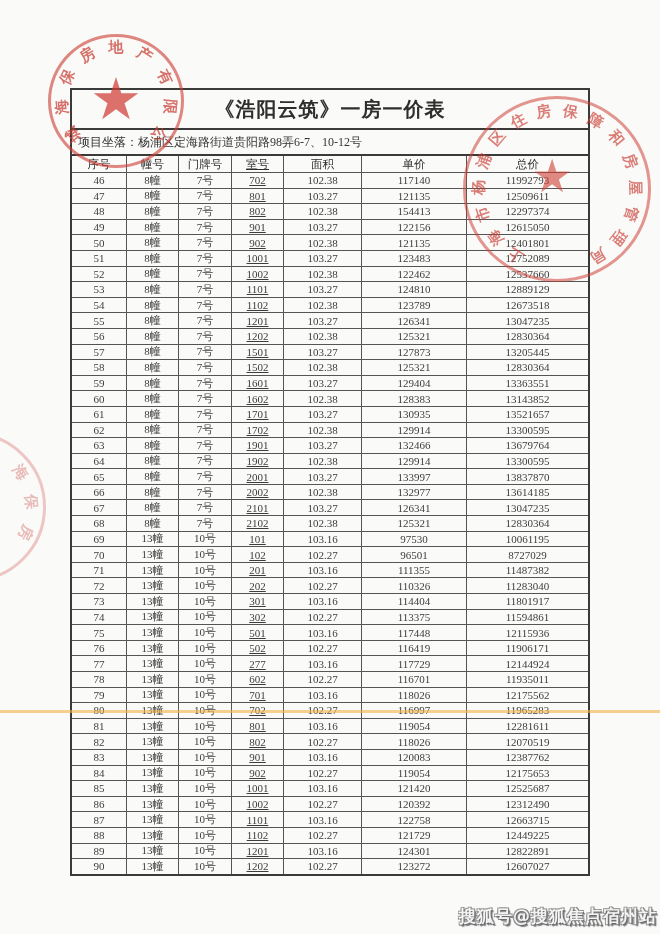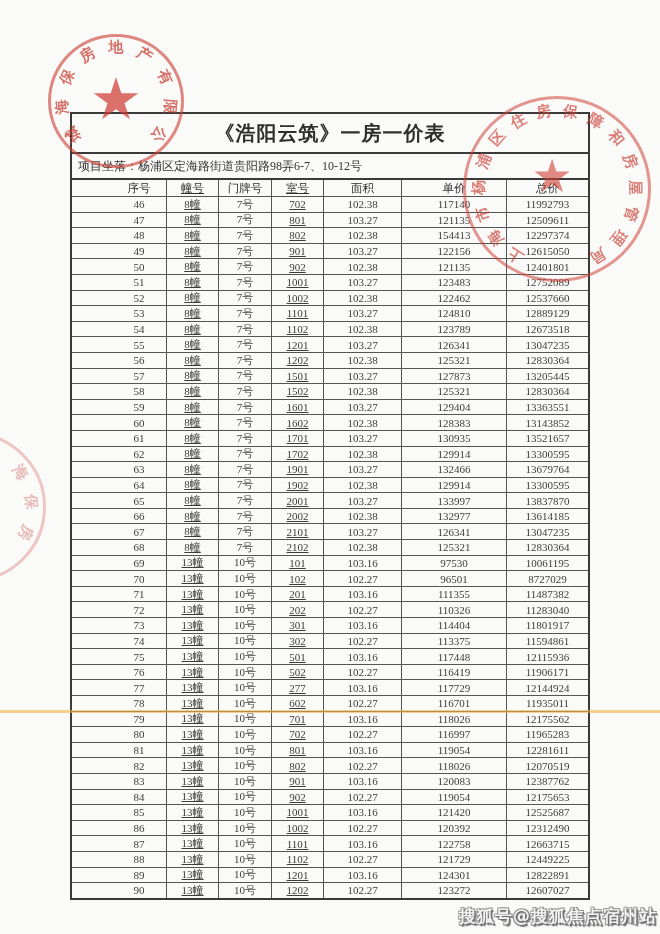--- a/index.html
+++ b/index.html
@@ -1,32 +1,32 @@
 <!DOCTYPE html>
 <html><head>
 <meta charset="utf-8">
 <style>
   * { margin:0; padding:0; box-sizing:border-box; }
   body { font-family:"Liberation Serif","DejaVu Serif",serif; background:#e8e8e8; }
   .sheet { position:relative; width:660px; height:934px; background:#fafaf9; overflow:hidden; margin:0 auto; }
 
   
-  .price-table { position:absolute; left:70px; top:88px; width:520px; border:2px solid #3a3a3a; background:transparent; z-index:2;margin-top:24px; }
+  .price-table { position:absolute; left:70px; top:88px; width:520px; border:2px solid #3a3a3a; background:transparent; z-index:2; }
   .title-row { height:40px; display:flex; align-items:center; justify-content:center;
                font-size:20px; font-weight:bold; color:#2e2e2e; letter-spacing:1px;
                border-bottom:2px solid #3a3a3a; }
   .location-row { height:26px; display:flex; align-items:center; padding-left:6px;
                   font-size:12px; color:#333; border-bottom:2px solid #3a3a3a; }
-  .header-row, .trow { display:flex;padding-left:40px; }
+  .header-row, .trow { display:flex; }
   .header-row { height:16px; }
   .trow { height:15.6px; border-top:1px solid #555;justify-content:flex-end; }
   .cell, .hcell { display:flex; align-items:center; justify-content:center;
                   font-size:11px; color:#3d3d3d; border-right:1px solid #555; overflow:hidden; }
   .hcell { font-size:11.5px; color:#2f2f2f; }
-  .c0 { width:55px; } .c1 { width:52px;text-decoration:underline; } .c2 { width:53px; } .c3 { width:52px;text-decoration:underline; }
+  .c0 { width:55px; } .c1 { width:52px; } .c2 { width:53px; } .c3 { width:52px;text-decoration:underline; }
   .c4 { width:78px; } .c5 { width:105px; } .c6 { flex:1; border-right:none; }
 
   
   .stamp { position:absolute; border-radius:50%; z-index:3; pointer-events:none; }
   .stamp .star { position:absolute; left:50%; top:50%; transform:translate(-50%,-54%);
                  font-family:"DejaVu Sans",sans-serif; line-height:1; }
   .stamp-a { left:48px; top:34px; width:136px; height:134px; border:3px solid rgba(205,65,55,0.62); }
   .stamp-a .star { font-size:58px; color:rgba(206,60,50,0.72); }
   .stamp-a span.arc { color:rgba(200,60,50,0.72); font-weight:bold; }
   .stamp-b { left:463px; top:96px; width:188px; height:186px; border:3px solid rgba(205,65,55,0.55); }

